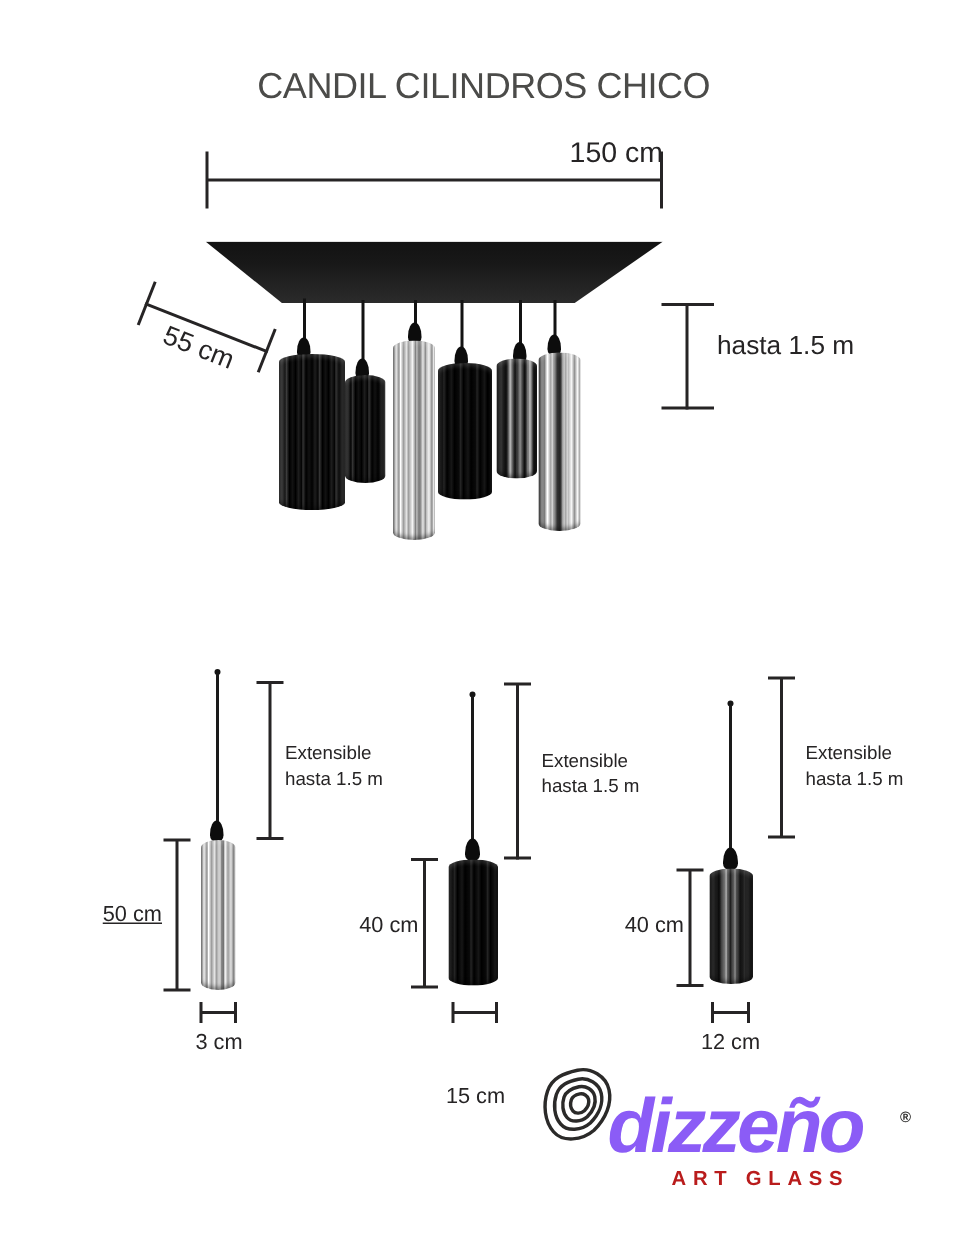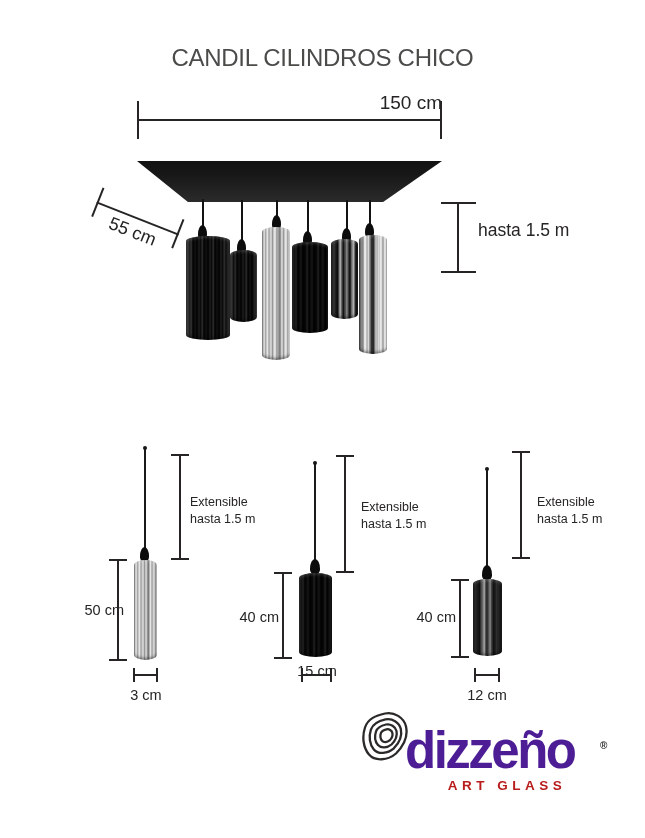--- a/index.html
+++ b/index.html
@@ -93,51 +93,51 @@
   .btick{width:2px;height:14px;}
   .hlabel{font-size:14.5px;text-align:right;}
   .dlabel{font-size:14.5px;text-align:center;}
   .ext{font-size:12.5px;line-height:16.5px;}
 
   
   .p1-hook{left:143px;top:446px;}  .p1-cord{left:144px;top:449px;height:102px;}
   .p1-sock{left:140px;top:547px;width:9px;height:14px;}
   .p1-cyl{left:134px;top:560px;width:23px;height:100px;}
   .p1-l-line{left:117px;top:560px;height:100px;} .p1-l-capt{left:109px;top:559px;} .p1-l-capb{left:109px;top:659px;}
-  .p1-hlabel{left:80px;top:602px;width:44px;}
+  .p1-hlabel{left:64px;top:602px;width:44px;text-decoration:underline;}
   .p1-r-line{left:179px;top:455px;height:104px;} .p1-r-capt{left:171px;top:454px;} .p1-r-capb{left:171px;top:558px;}
   .p1-ext{left:190px;top:494px;}
   .p1-b-line{left:134px;top:674px;width:24px;height:2px;} .p1-b-tl{left:133px;top:668px;} .p1-b-tr{left:156px;top:668px;}
   .p1-dlabel{left:124px;top:687px;width:44px;}
 
   
   .p2-hook{left:313px;top:461px;}  .p2-cord{left:314px;top:464px;height:98px;}
   .p2-sock{left:310px;top:559px;width:10px;height:15px;}
   .p2-cyl{left:299px;top:573px;width:33px;height:84px;}
   .p2-l-line{left:282px;top:573px;height:85px;} .p2-l-capt{left:274px;top:572px;} .p2-l-capb{left:274px;top:657px;}
   .p2-hlabel{left:235px;top:609px;width:44px;}
   .p2-r-line{left:344px;top:456px;height:117px;} .p2-r-capt{left:336px;top:455px;} .p2-r-capb{left:336px;top:571px;}
   .p2-ext{left:361px;top:499px;}
   .p2-b-line{left:302px;top:674px;width:30px;height:2px;} .p2-b-tl{left:301px;top:668px;} .p2-b-tr{left:330px;top:668px;}
-  .p2-dlabel{left:297px;top:663px;width:40px;}
+  .p2-dlabel{left:297px;top:723px;width:40px;}
 
   
   .p3-hook{left:485px;top:467px;}  .p3-cord{left:486px;top:470px;height:98px;}
   .p3-sock{left:482px;top:565px;width:10px;height:15px;}
   .p3-cyl{left:473px;top:579px;width:29px;height:77px;}
   .p3-l-line{left:459px;top:580px;height:77px;} .p3-l-capt{left:451px;top:579px;} .p3-l-capb{left:451px;top:656px;}
   .p3-hlabel{left:412px;top:609px;width:44px;}
   .p3-r-line{left:520px;top:452px;height:106px;} .p3-r-capt{left:512px;top:451px;} .p3-r-capb{left:512px;top:557px;}
   .p3-ext{left:537px;top:494px;}
   .p3-b-line{left:475px;top:674px;width:25px;height:2px;} .p3-b-tl{left:474px;top:668px;} .p3-b-tr{left:498px;top:668px;}
   .p3-dlabel{left:467px;top:687px;width:40px;}
 
   
   .logo-icon{left:361px;top:710px;width:48px;height:57px;}
-  .logo-brand{left:405px;top:727px;font-size:51px;line-height:48px;font-weight:bold;letter-spacing:-2.5px;color:#4c1d95;}
+  .logo-brand{left:405px;top:727px;font-size:51px;line-height:48px;font-weight:bold;letter-spacing:-2.5px;color:#8b5cf6;font-style:italic;}
   .logo-reg{left:600px;top:740px;font-size:10px;font-weight:bold;color:#2b2a29;}
   .logo-tagline{left:407px;top:778px;width:200px;text-align:center;font-size:13.5px;font-weight:bold;letter-spacing:4.5px;color:#b91c1c;}
 </style>
 </head>
 <body>
 
 <div class="canvas">
 
   <div class="abs title">CANDIL CILINDROS CHICO</div>
 

